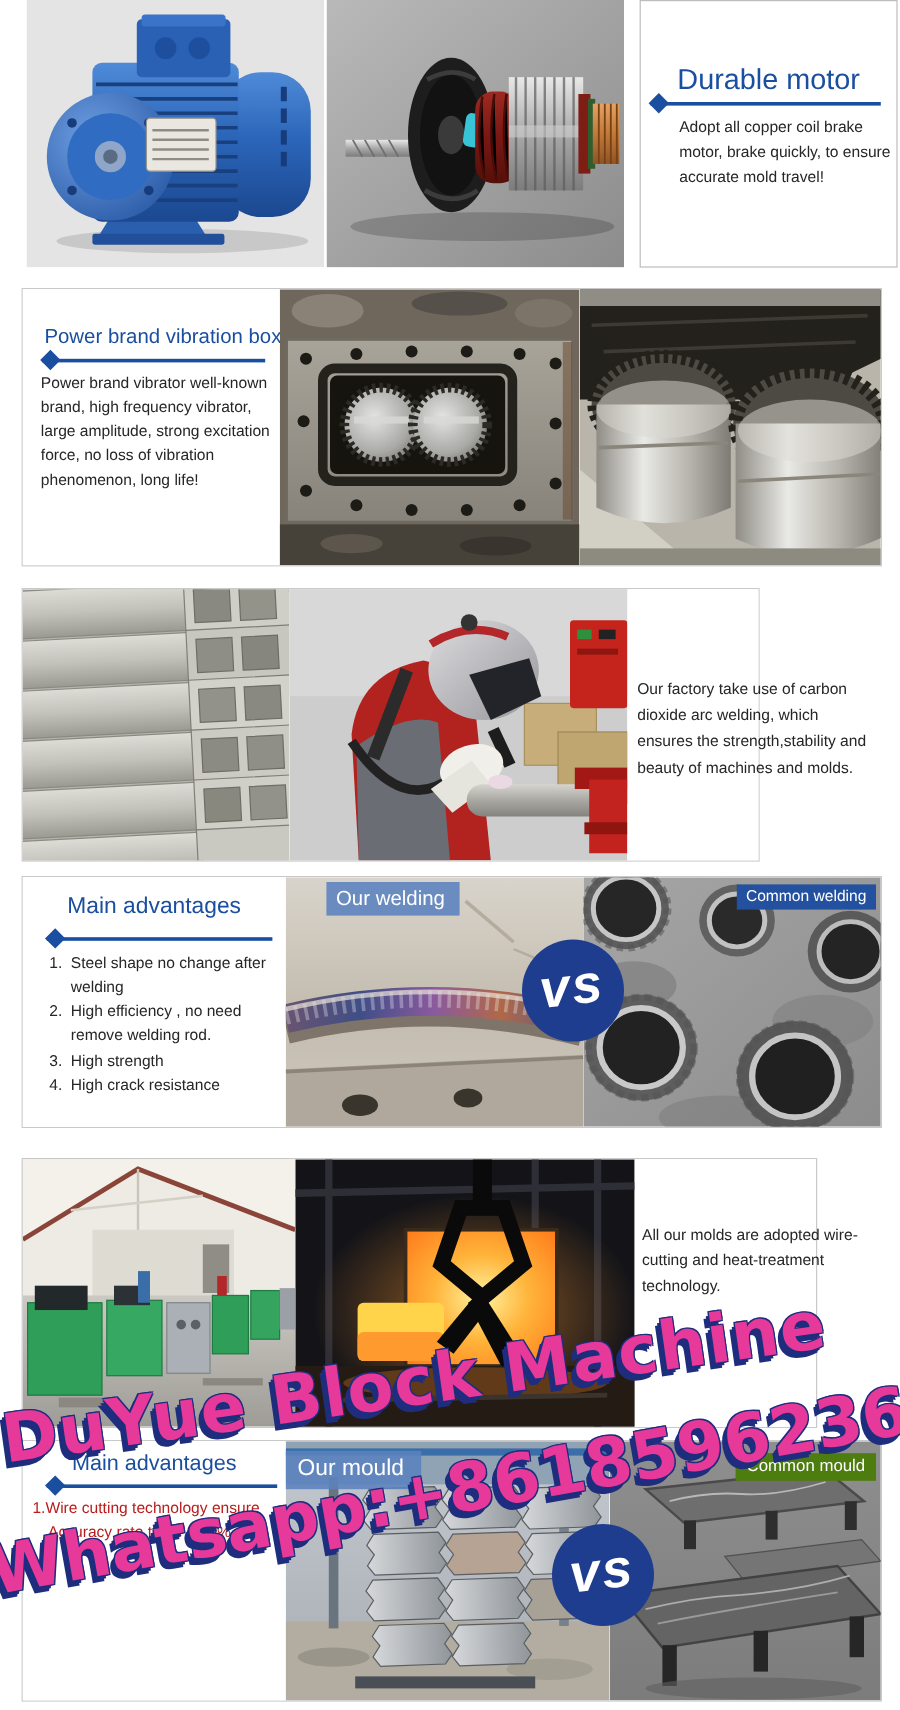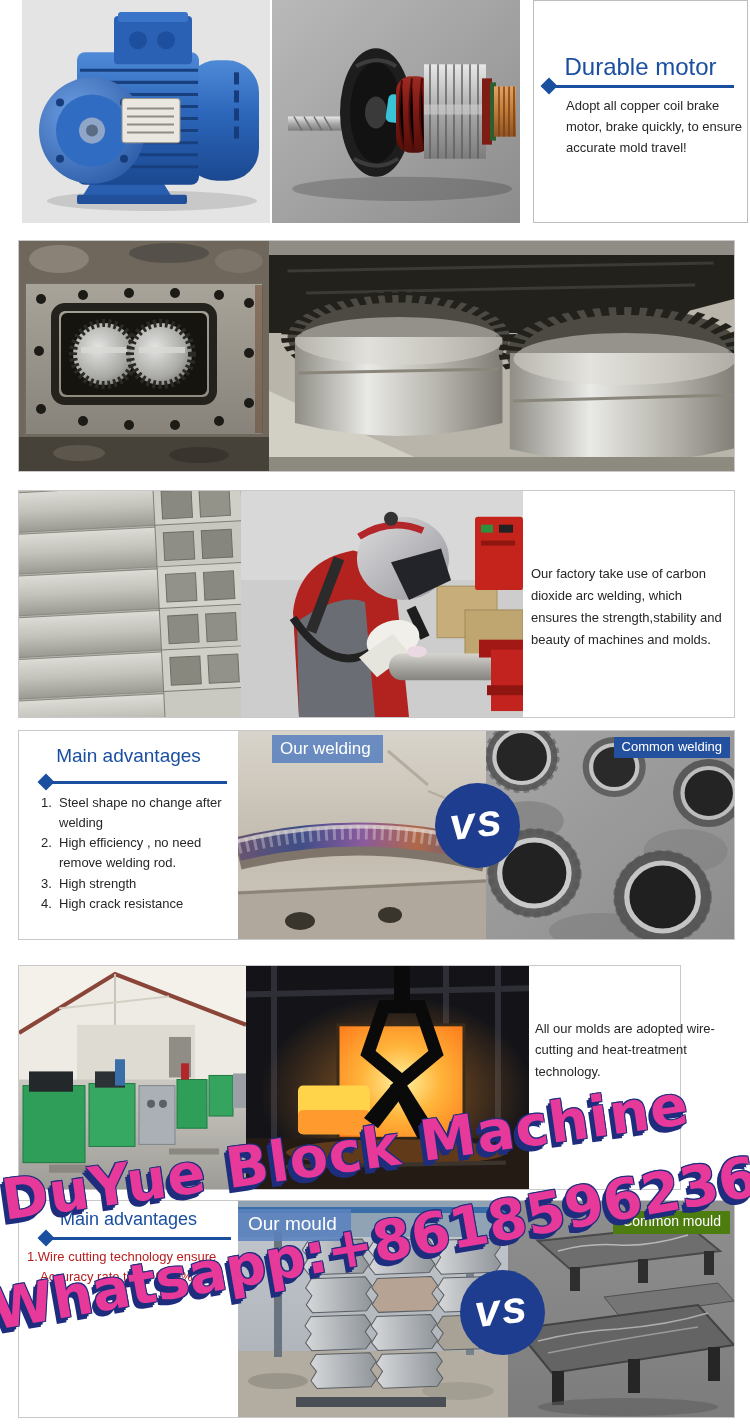--- a/index.html
+++ b/index.html
@@ -31,21 +31,21 @@
   
   .sec2{left:18px;top:240px;width:717px;height:232px;}
   .panel2{width:214px;}
   .p2-h{top:30px;left:18px;font-size:17px;}
   .p2-rule{top:58px;left:16px;width:186px;}
   .p2-body{top:68px;left:15px;width:200px;line-height:1.55;}
   .ph-vib{width:250px;}
   .ph-gear{flex:1;}
 
   
-  .sec3{left:18px;top:490px;width:717px;height:228px;}
+  .sec3{left:18px;top:490px;width:615px;height:228px;}
   .ph-chan{width:222px;}
   .ph-weld{width:282px;}
   .panel3{flex:1;}
   .p3-body{top:72px;left:8px;width:196px;line-height:1.7;}
 
   
   .sec4{left:18px;top:730px;width:717px;height:210px;}
   .panel4{width:219px;}
   .p4-h{top:14px;left:0;width:100%;text-align:center;font-size:19px;}
   .p4-rule{top:50px;left:20px;width:188px;}
@@ -232,20 +232,27 @@
     <div class="panel panel1">
       <div class="heading h-blue p1-h">Durable motor</div>
       <div class="rule p1-rule">
         <i class="dia"></i>
       </div>
       <div class="body-text p1-body">Adopt all copper coil brake motor, brake quickly, to ensure accurate mold travel!</div>
     </div>
   </div>
 
   <div class="sec sec2 boxed">
+    <div class="panel panel2">
+      <div class="heading h-blue p2-h">Power brand vibration box</div>
+      <div class="rule p2-rule">
+        <i class="dia"></i>
+      </div>
+      <div class="body-text p2-body">Power brand vibrator well-known brand, high frequency vibrator, large amplitude, strong excitation force, no loss of vibration phenomenon, long life!</div>
+    </div>
     <div class="photo ph-vib">
       <svg viewBox="0 0 250 230" preserveAspectRatio="none">
         <defs>
           <linearGradient id="vb-p" x1="0" y1="0" x2="0" y2="1">
             <stop offset="0" stop-color="#a8a49a"></stop>
               <stop offset="1" stop-color="#87837a"></stop>
           </linearGradient>
           <radialGradient id="vb-cy" cx=".4" cy=".4" r=".8">
             <stop offset="0" stop-color="#e4e4e2"></stop>
               <stop offset=".6" stop-color="#a9a9a6"></stop>

